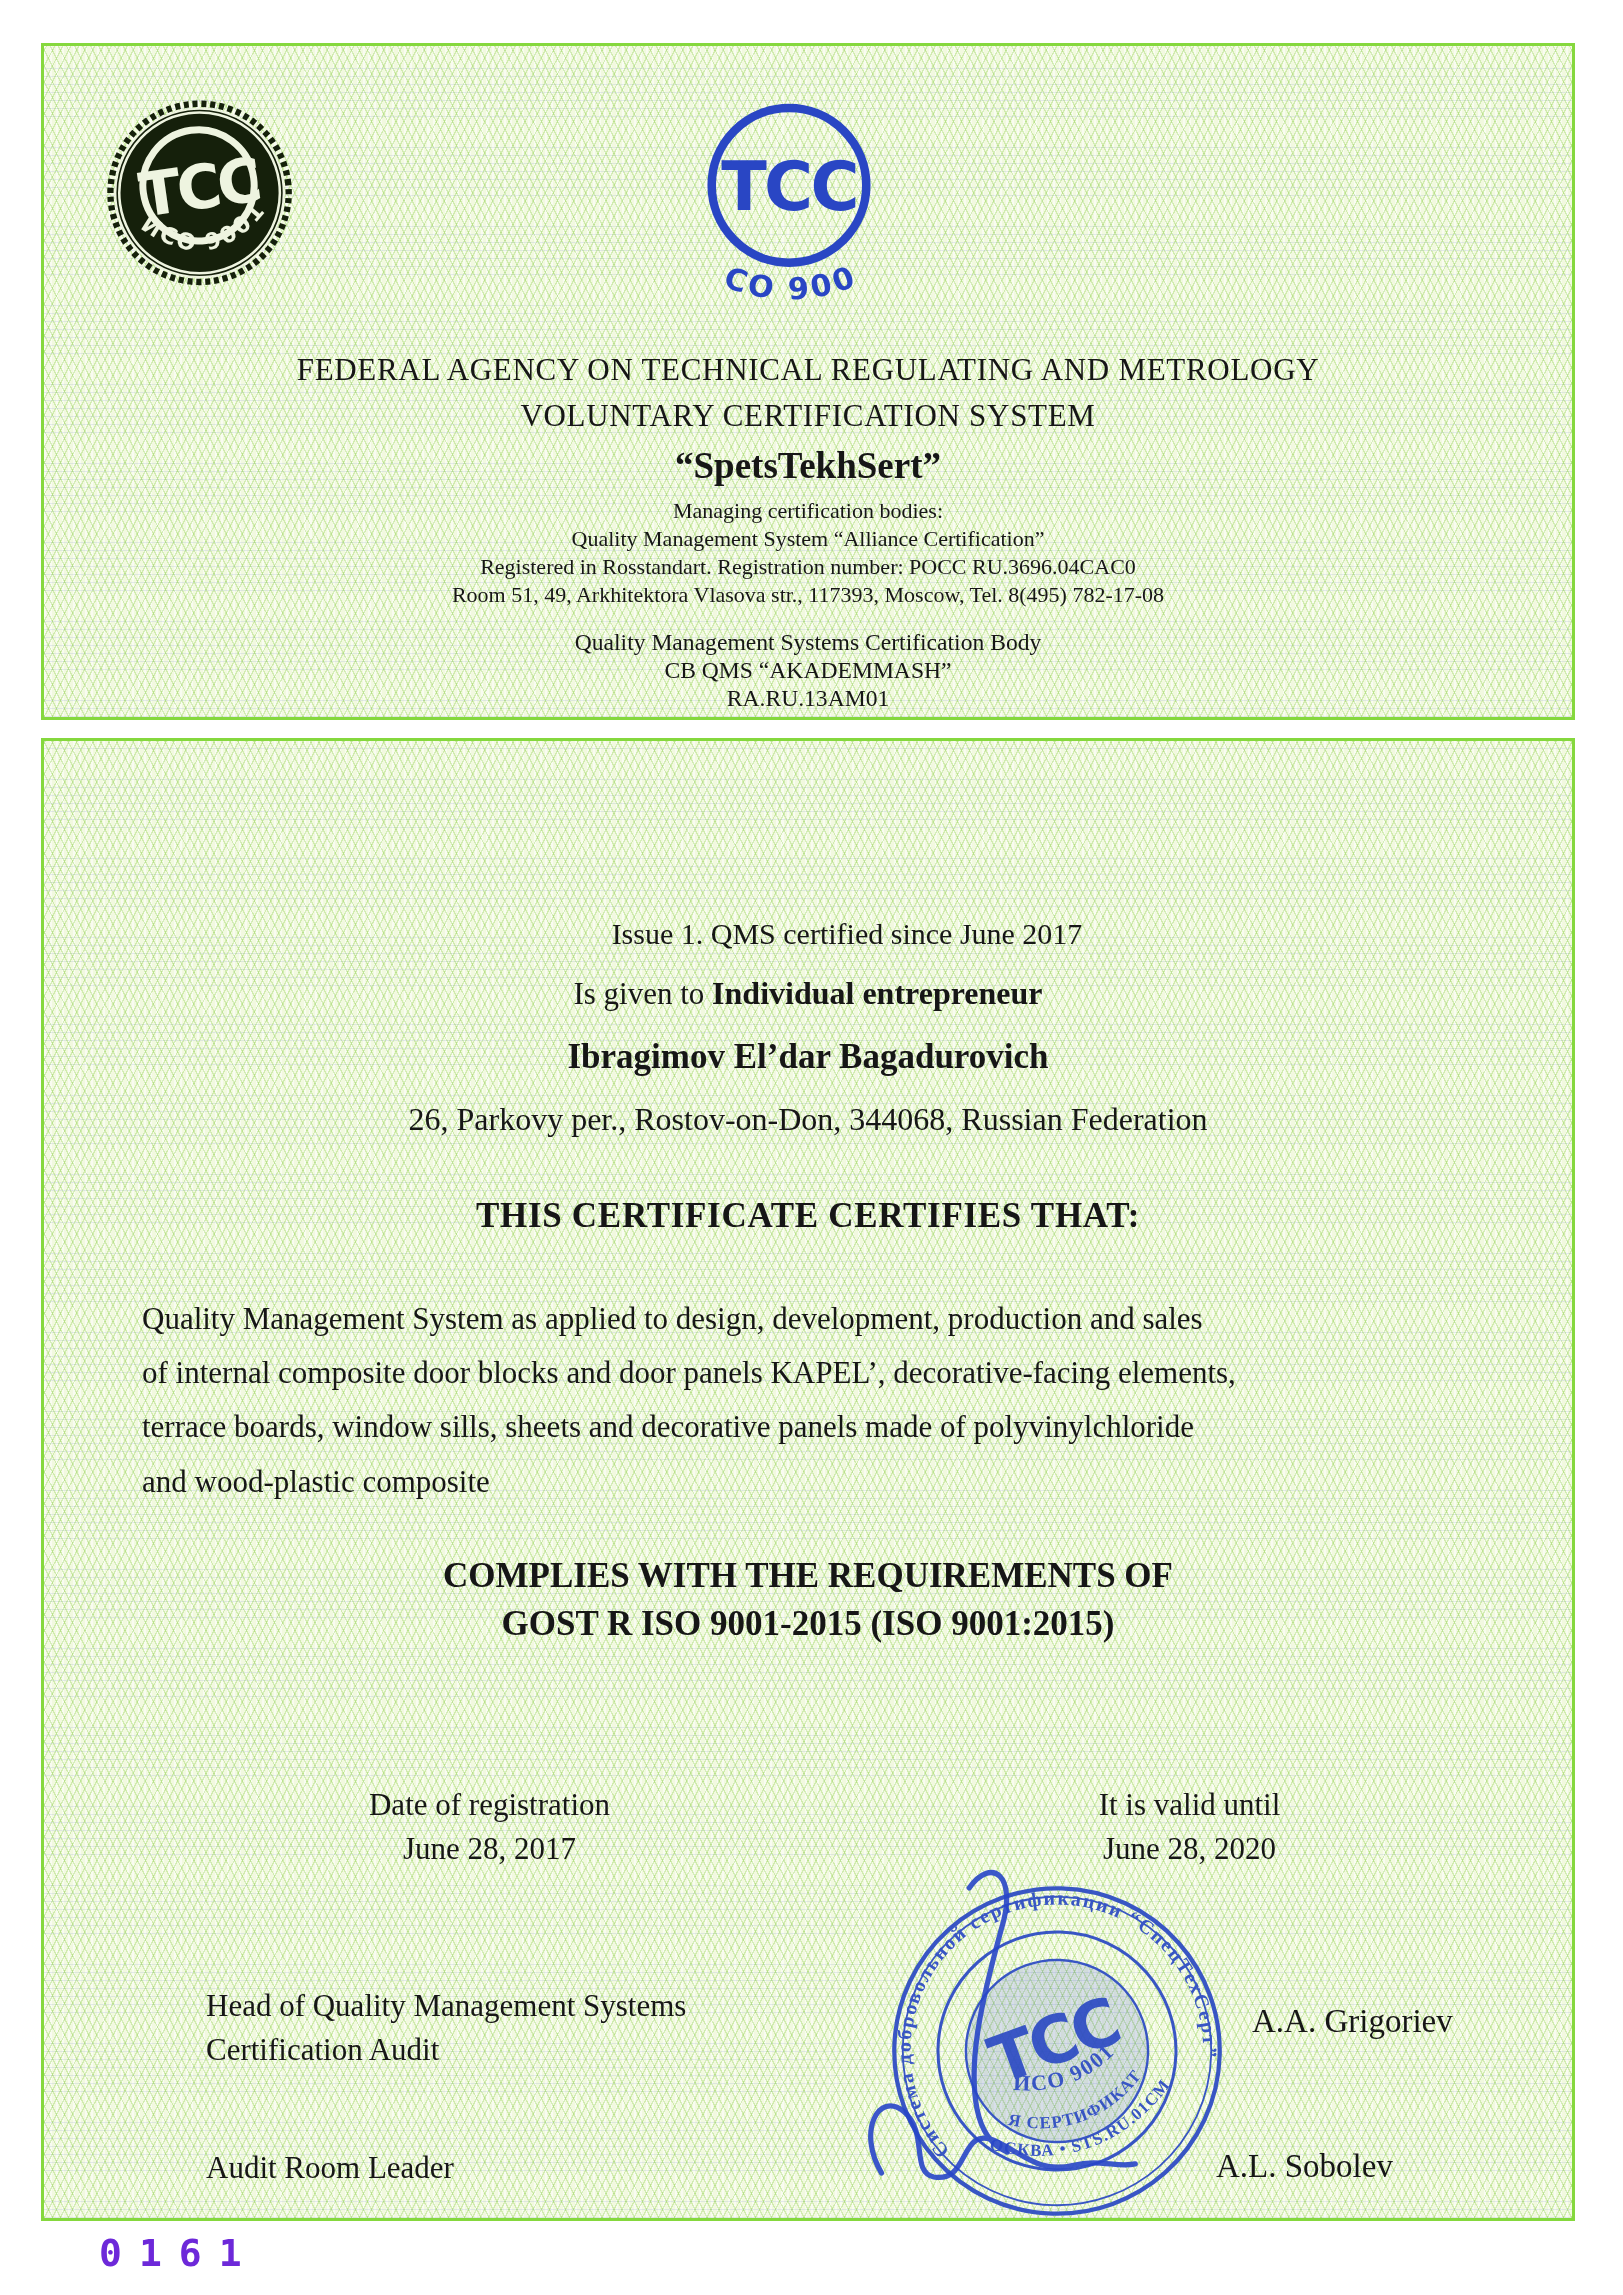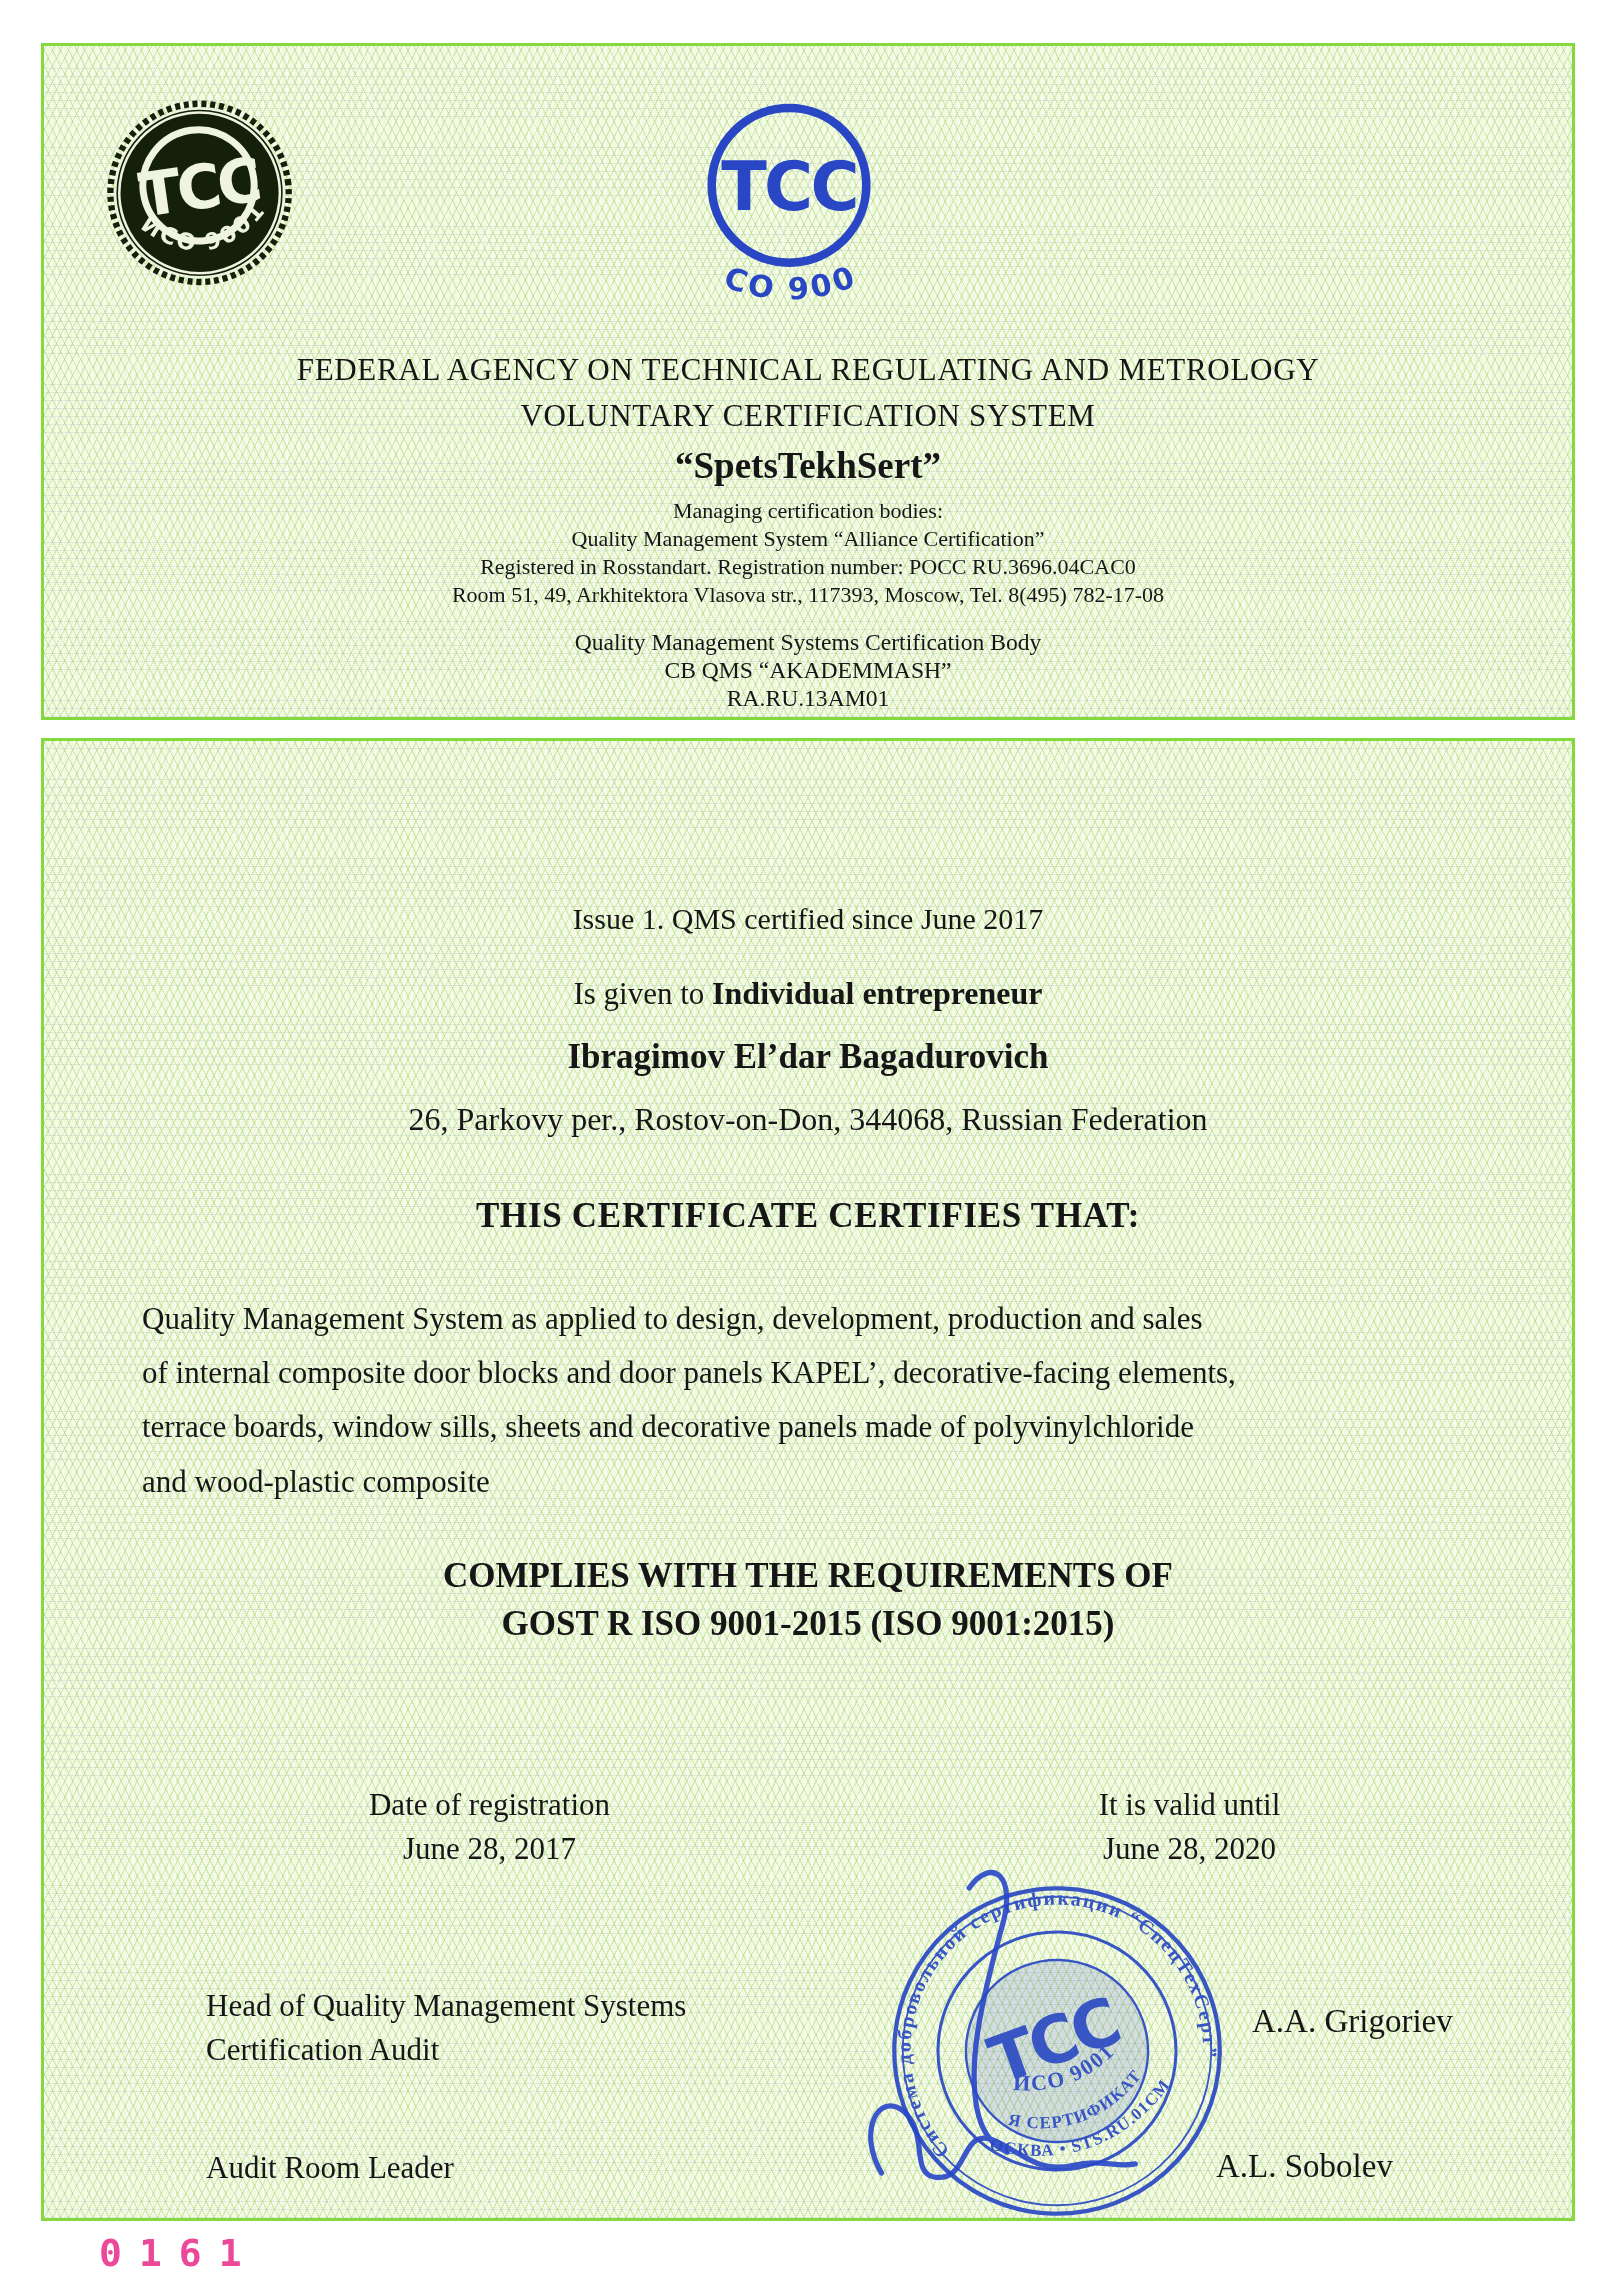--- a/index.html
+++ b/index.html
@@ -29,21 +29,21 @@
   .holder{font-size:35px;font-weight:bold;}
   .addr{font-size:32px;}
   .certifies{font-size:35px;font-weight:bold;letter-spacing:0.7px;}
   .scope{font-size:31px;text-align:left;}
   .complies{font-size:35px;font-weight:bold;}
   .reg{font-size:35px;font-weight:bold;}
   .datecol{font-size:31px;text-align:center;width:511px;}
   .role{font-size:31px;}
   .sigName{font-size:33px;}
   .serial{position:absolute;left:99px;top:2231px;font-family:"DejaVu Sans Mono", monospace;
-          font-weight:bold;font-size:38px;color:#ec4899;letter-spacing:17px;}
+          font-weight:bold;font-size:38px;color:#6d28d9;letter-spacing:17px;}
   .sealwrap{position:absolute;}
   .stampwrap{position:absolute;transform:rotate(-20deg);opacity:.92;}
   svg text{font-family:"Liberation Serif", serif;}
   .sans{font-family:"DejaVu Sans", sans-serif;}
 </style>
 </head>
 <body>
 
 <div class="page">
 
@@ -87,21 +87,21 @@
     <div class="abs ctr mng" style="top:508px;">Registered in Rosstandart. Registration number: POCC RU.3696.04CAC0</div>
     <div class="abs ctr mng" style="top:536px;">Room 51, 49, Arkhitektora Vlasova str., 117393, Moscow, Tel. 8(495) 782-17-08</div>
 
     <div class="abs ctr cb" style="top:583px;">Quality Management Systems Certification Body</div>
     <div class="abs ctr cb" style="top:611px;">CB QMS “AKADEMMASH”</div>
     <div class="abs ctr cb" style="top:639px;">RA.RU.13AM01</div>
   </div>
 
   <div class="panel panel-main">
 
-    <div class="abs ctr subtitle" style="top:161px;">Issue 1. QMS certified since June 2017</div>
+    <div class="abs ctr subtitle" style="top:176px;margin-left:39px;">Issue 1. QMS certified since June 2017</div>
 
     <div class="abs ctr given" style="top:234px;">
       <span>Is given to </span><b>Individual entrepreneur</b>
     </div>
     <div class="abs ctr holder" style="top:296px;">Ibragimov El’dar Bagadurovich</div>
     <div class="abs ctr addr" style="top:360px;">26, Parkovy per., Rostov-on-Don, 344068, Russian Federation</div>
 
     <div class="abs ctr certifies" style="top:455px;">THIS CERTIFICATE CERTIFIES THAT:</div>
 
     <div class="abs scope" style="left:98px;top:560px;width:1346px;">Quality Management System as applied to design, development, production and sales</div>

